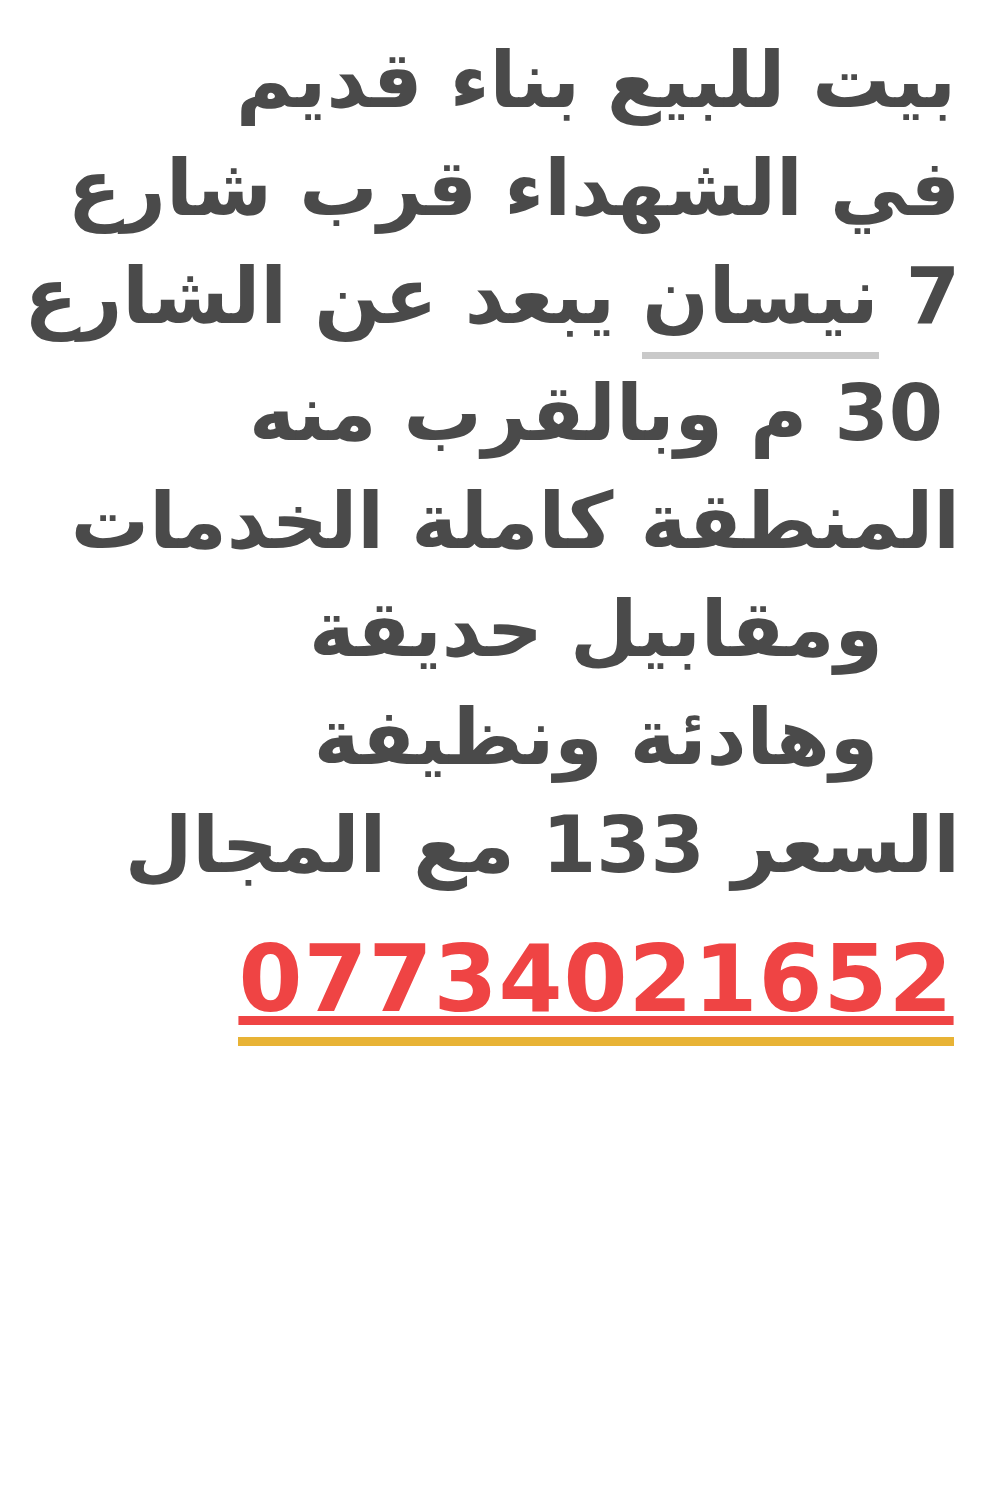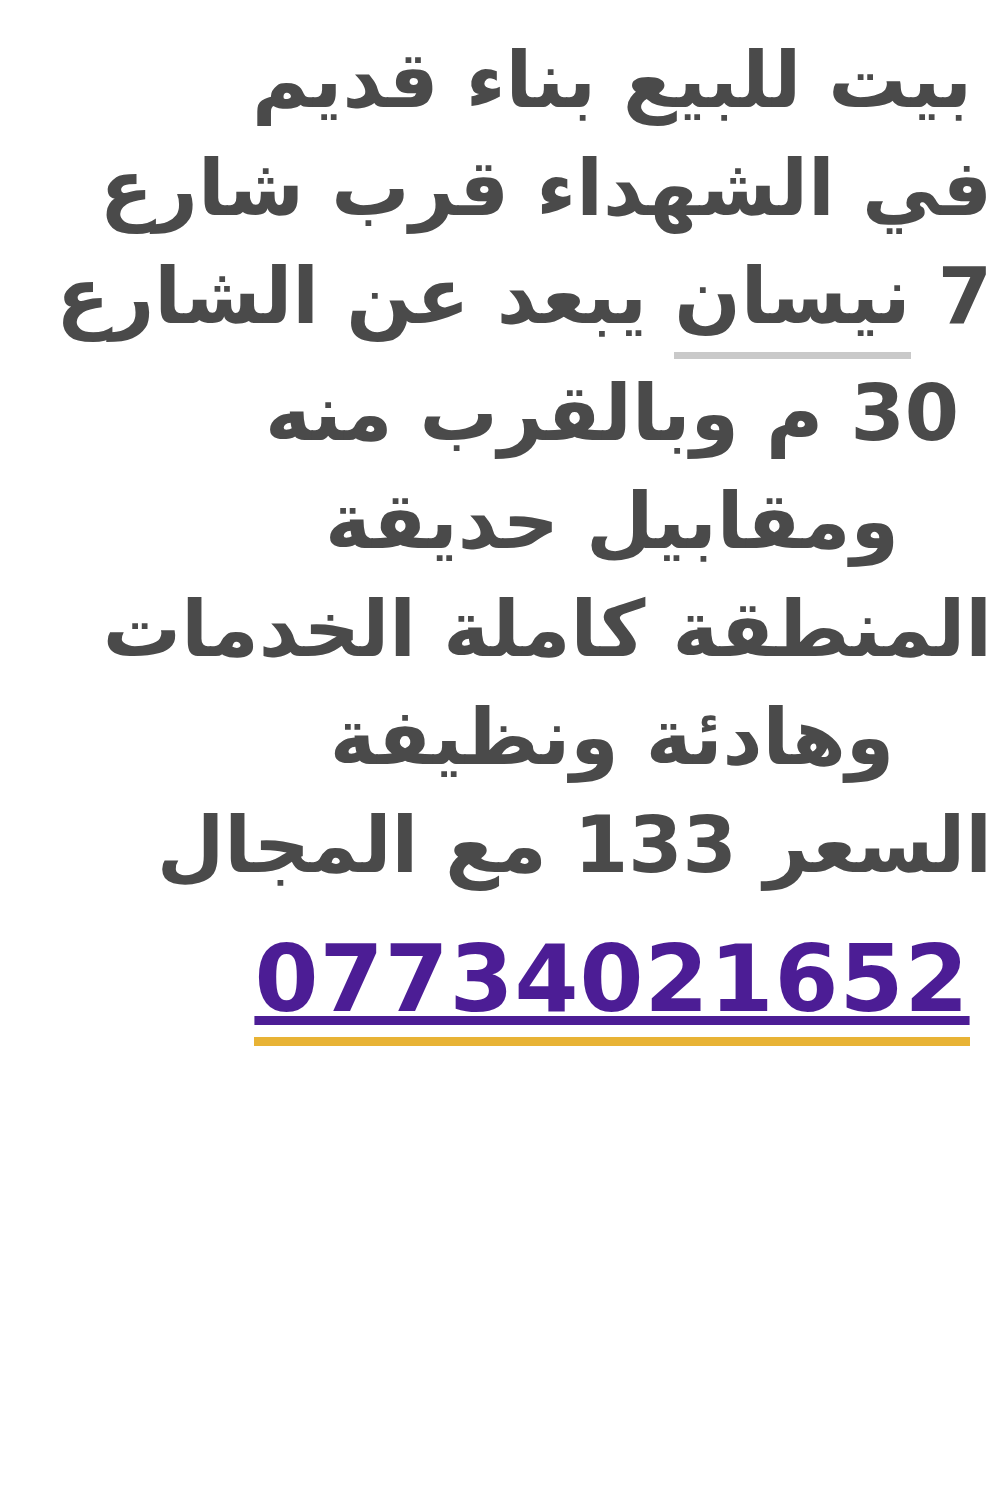--- a/index.html
+++ b/index.html
@@ -11,21 +11,21 @@
     width: 1000px;
     height: 1493px;
     overflow: hidden;
     font-family: "DejaVu Sans", "Liberation Sans", sans-serif;
   }
   .ad-card {
     box-sizing: border-box;
     width: 792px;
     height: 1493px;
     background: #ffffff;
-    padding: 0 8px 0 24px;
+    padding: 0 40px 0 24px;
     display: flex;
     flex-direction: column;
     align-items: center;
     justify-content: flex-start;
   }
   .ad-body {
     width: 100%;
     text-align: center;
     direction: rtl;
   }
@@ -61,21 +61,21 @@
   .phone-wrap {
     width: 100%;
     text-align: center;
     margin-top: 28px;
   }
   .phone {
     display: inline-block;
     font-weight: bold;
     font-size: 92px;
     line-height: 106px;
-    color: #4c1d95;
+    color: #ef4444;
     letter-spacing: 1px;
     border-bottom: 9px solid #e8b335;
     padding-bottom: 4px;
     direction: ltr;
   }
 </style>
 </head>
 <body>
 
 <div class="ad-card">
@@ -87,22 +87,22 @@
     </div>
 
     <div class="line">بيت للبيع بناء قديم</div>
     <div class="line">في الشهداء قرب شارع</div>
 
     <div class="line has-underline">
       <span>7 <span class="underline-mark">نيسان</span> يبعد عن الشارع</span>
     </div>
 
     <div class="line">30 م وبالقرب منه</div>
+    <div class="line">المنطقة كاملة الخدمات</div>
     <div class="line">ومقابيل حديقة</div>
-    <div class="line">المنطقة كاملة الخدمات</div>
     <div class="line">وهادئة ونظيفة</div>
     <div class="line">السعر 133 مع المجال</div>
 
   </div>
 
   <div class="phone-wrap">
     <a class="phone" href="#">07734021652</a>
   </div>
 
 </div>

